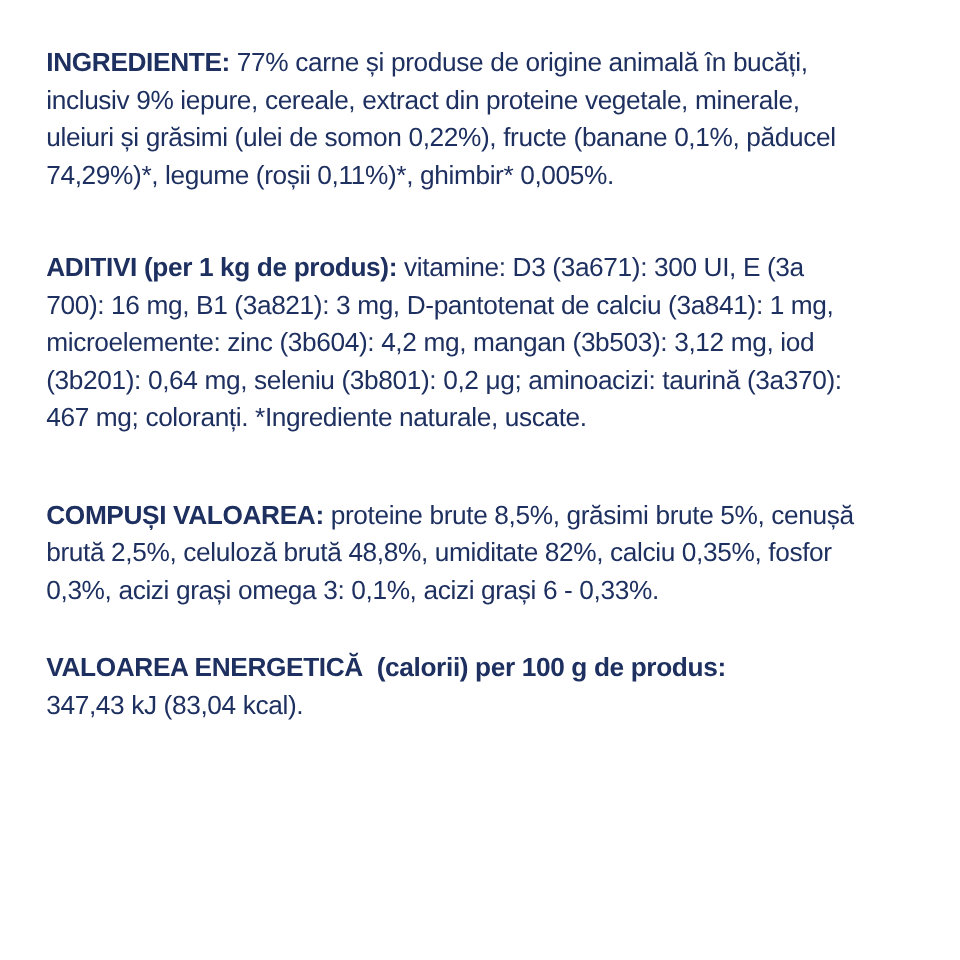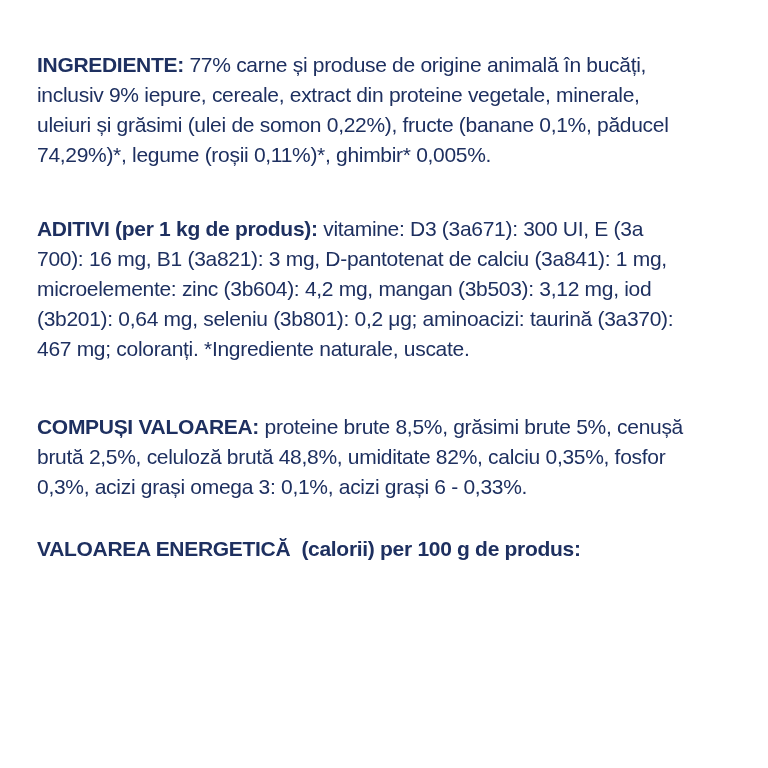--- a/index.html
+++ b/index.html
@@ -15,21 +15,21 @@
     color: var(--text-color, #1e3060);
   }
   .label-sheet {
     box-sizing: border-box;
     width: 768px;
     height: 768px;
     padding: 36px 30px 0 37px;
     background: #ffffff;
   }
   .para {
-    margin: 14px 0 44px 0;
+    margin: 0 0 44px 0;
   }
   .para.gap-lg { margin-bottom: 48px; }
   .para.gap-sm { margin-bottom: 32px; }
   .para:last-child { margin-bottom: 0; }
   .line {
     display: block;
     white-space: pre;
     font-size: 21px;
     line-height: 30px;
     letter-spacing: -0.3px;
@@ -60,15 +60,16 @@
   </p>
 
   <p class="para gap-sm">
     <span class="line"><span class="heading">COMPUȘI VALOAREA:</span> <span>proteine brute 8,5%, grăsimi brute 5%, cenușă</span></span>
     <span class="line">brută 2,5%, celuloză brută 48,8%, umiditate 82%, calciu 0,35%, fosfor</span>
     <span class="line">0,3%, acizi grași omega 3: 0,1%, acizi grași 6 - 0,33%.</span>
   </p>
 
   <p class="para">
     <span class="line"><span class="heading">VALOAREA ENERGETICĂ  (calorii) per 100 g de produs:</span></span>
+    <span class="line">347,43 kJ (83,04 kcal).</span>
   </p>
 
 </div>
 
 </body></html>

